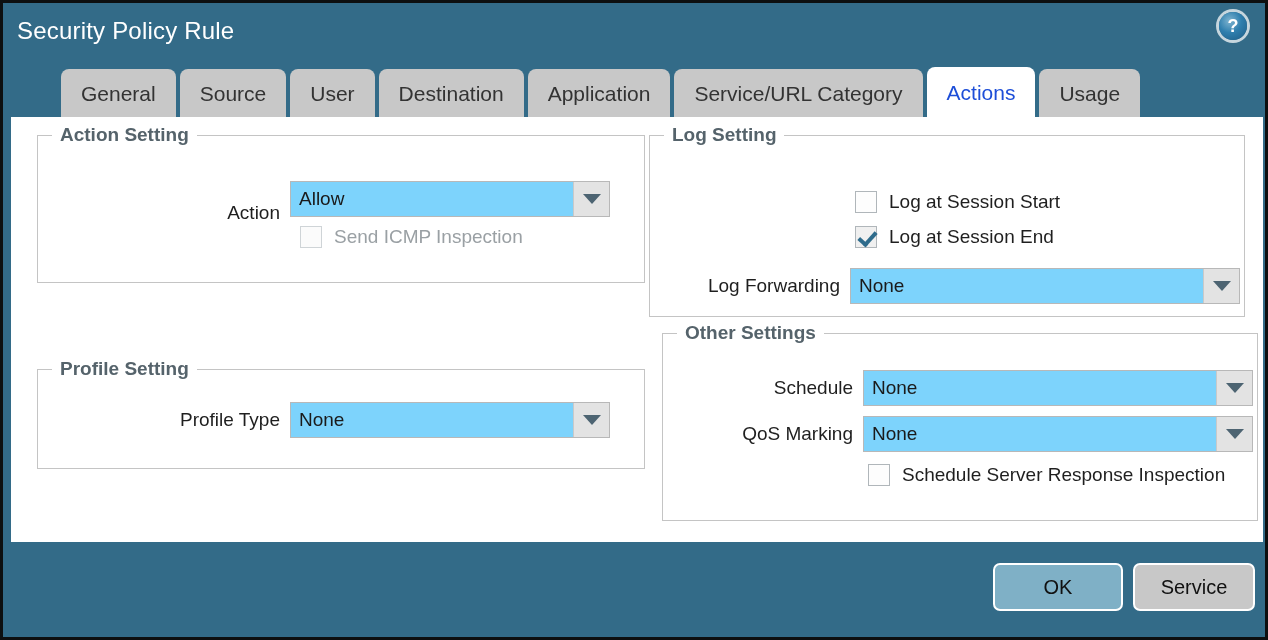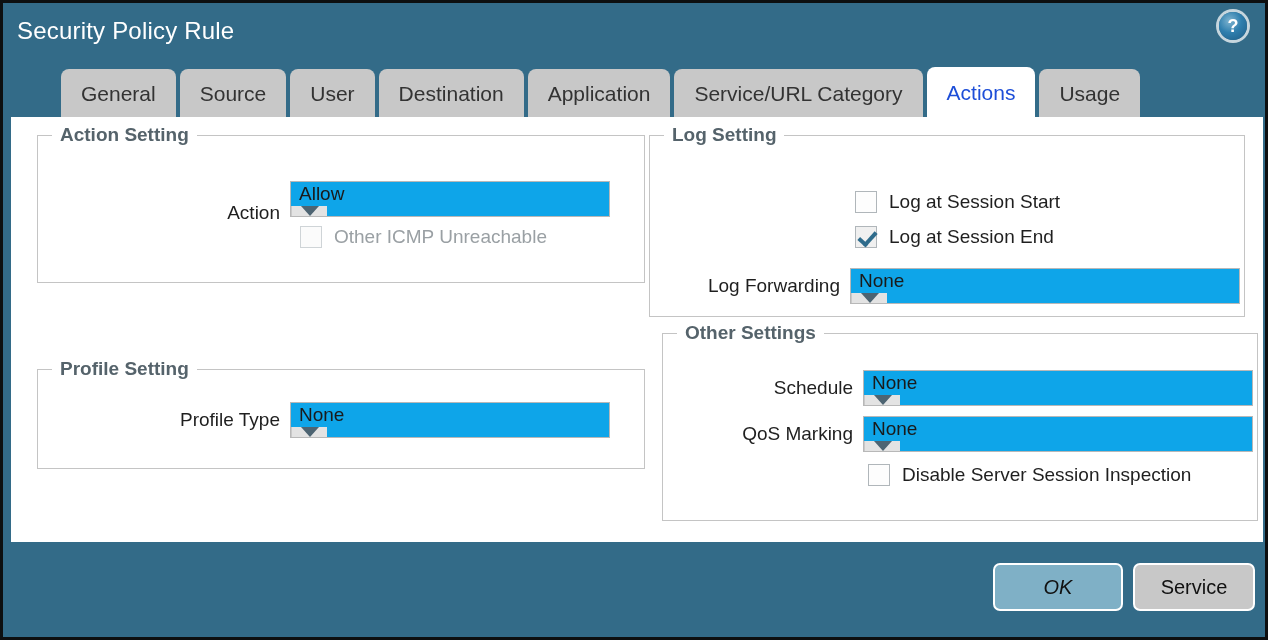--- a/index.html
+++ b/index.html
@@ -126,23 +126,22 @@
     white-space: nowrap;
     padding-right: 10px;
   }
 
   
   .select {
     display: flex;
     align-items: stretch;
     height: 36px;
     border: 1px solid #b8b8b8;
-    background: #0ea5e9;
-    cursor: pointer;
-    flex-direction: column;
+    background: #7dd3fc;
+    cursor: pointer;
   }
   .select .value {
     flex: 1;
     display: flex; align-items: center;
     padding: 0 8px;
     font-size: 19px;
     color: #1a1a1a;
     white-space: nowrap;
     overflow: hidden;
   }
@@ -207,21 +206,21 @@
     position: absolute;
     top: 22px;
     height: 48px;
     border: 2px solid #ffffff;
     border-radius: 7px;
     display: flex; align-items: center; justify-content: center;
     font-size: 20px;
     color: #111111;
     cursor: pointer;
   }
-  .btn-ok     { right: 142px; width: 130px; background: #7fb0c6; font-style: italic; }
+  .btn-ok     { right: 142px; width: 130px; background: #7fb0c6; }
   .btn-cancel { right: 10px;  width: 122px; background: #c8c8c8; }
 </style>
 </head>
 <body>
 
 <div class="dialog">
 
   <div class="titlebar">
     <div class="title-text">Security Policy Rule</div>
     <div class="help-icon">
@@ -268,21 +267,21 @@
           <div class="select" style="width:320px;">
             <div class="value">Allow</div>
             <div class="arrowbox">
                 <div class="arrow-tri"></div>
               </div>
           </div>
         </div>
 
         <div class="cbrow" style="left:262px; top:90px;">
           <div class="cbox disabled"></div>
-          <div class="cblabel dim">Other ICMP Unreachable</div>
+          <div class="cblabel dim">Send ICMP Inspection</div>
         </div>
       </div>
 
       <div class="fs fs-profile">
         <div class="fs-legend">Profile Setting</div>
 
         <div class="row" style="left:140px; top:32px;">
           <div class="lbl" style="width:112px;">Profile Type</div>
           <div class="select" style="width:320px;">
             <div class="value">None</div>
@@ -338,21 +337,21 @@
           <div class="select" style="width:390px;">
             <div class="value">None</div>
             <div class="arrowbox">
                 <div class="arrow-tri"></div>
               </div>
           </div>
         </div>
 
         <div class="cbrow" style="left:205px; top:130px;">
           <div class="cbox"></div>
-          <div class="cblabel">Disable Server Session Inspection</div>
+          <div class="cblabel">Schedule Server Response Inspection</div>
         </div>
       </div>
     </div>
   </div>
 
   <div class="footer">
     <div class="btn btn-ok">OK</div>
     <div class="btn btn-cancel">Service</div>
   </div>
 

